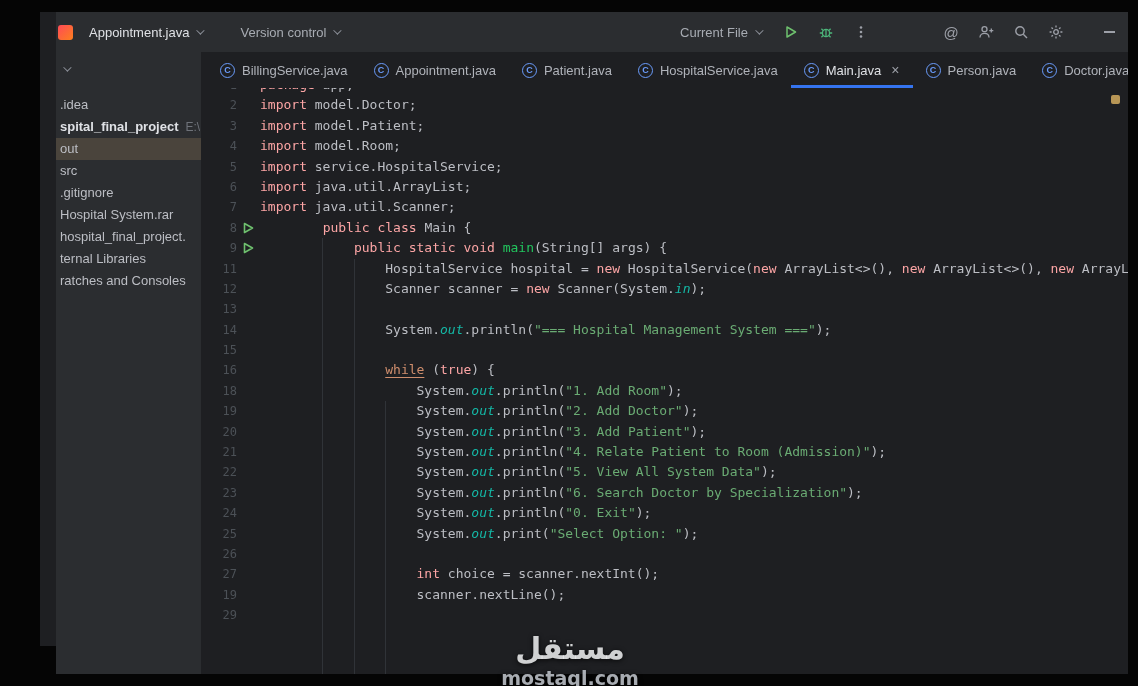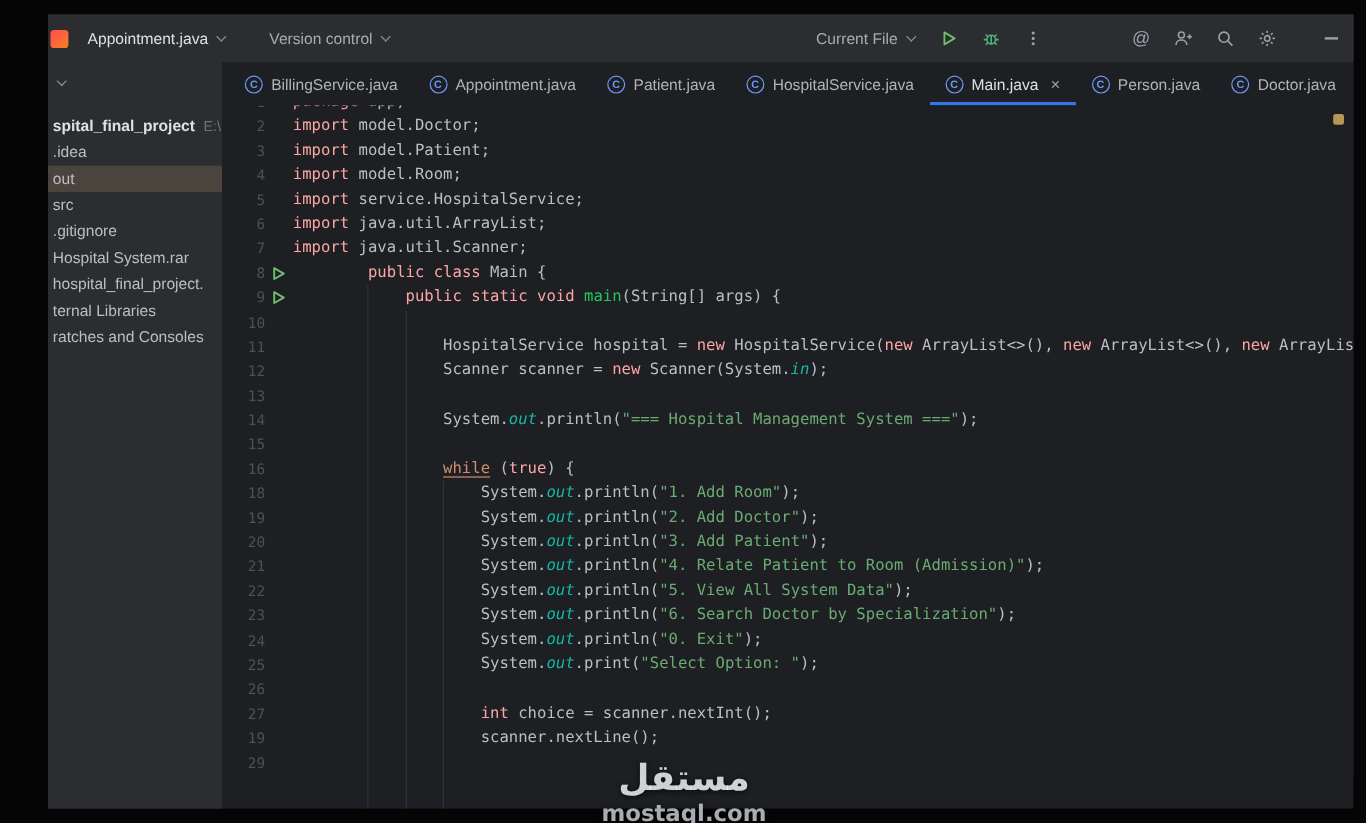--- a/index.html
+++ b/index.html
@@ -1,19 +1,19 @@
 <!DOCTYPE html>
 <html><head>
 <meta charset="utf-8">
 <style>
   * { margin:0; padding:0; box-sizing:border-box; }
   html,body { background:#000; }
   .frame { position:relative; width:1138px; height:686px; background:#050505; overflow:hidden;
            font-family:"Liberation Sans", sans-serif; }
-  .window { position:absolute; left:40px; top:12px; width:1088px; height:634px; background:#1e1f22; }
+  .window { position:absolute; left:40px; top:12px; width:1088px; height:634px; background:#1e1f22;padding-left:16px; }
 
   
   .titlebar { height:40px; background:#2b2d30; display:flex; align-items:center; padding:0 6px 0 2px; }
   .logo { width:15px; height:15px; border-radius:3px; margin-right:8px; flex:none;
           background:linear-gradient(135deg,#fe4a58 0%,#fc801d 100%); }
   .tb-widget { display:flex; align-items:center; gap:7px; height:28px; padding:0 8px; border-radius:4px;
                color:#dfe1e5; font-size:13px; cursor:default; }
   .tb-widget.dim { color:#a8acb3; }
   .chev { display:inline-block; width:6px; height:6px; border-right:1.4px solid #8c9099;
           border-bottom:1.4px solid #8c9099; transform:rotate(45deg) translateY(-2px); }
@@ -156,26 +156,26 @@
         <div class="icon-btn" style="margin-left:18px">
           <span class="dash"></span>
         </div>
       </div>
     </div>
 
     <div class="body">
       <div class="sidebar">
         <span class="chev panel-chev"></span>
         <div class="tree">
+            <div class="trow">
+              <span class="tr-label">.idea</span>
+            </div>
             <div class="trow root">
               <span class="tr-label">spital_final_project</span>
               <span class="tr-suffix">E:\</span>
-            </div>
-            <div class="trow">
-              <span class="tr-label">.idea</span>
             </div>
             <div class="trow sel">
               <span class="tr-label">out</span>
             </div>
             <div class="trow">
               <span class="tr-label">src</span>
             </div>
             <div class="trow">
               <span class="tr-label">.gitignore</span>
             </div>
@@ -278,25 +278,20 @@
               <div class="cl">
                 <span class="ln">9</span>
                 <span class="gi">
                   <svg width="11" height="12" viewBox="0 0 11 12">
                     <path d="M1.5 1.5 L9.5 6 L1.5 10.5 Z" fill="none" stroke="#6ec06e" stroke-width="1.6" stroke-linejoin="round"></path>
                   </svg>
                 </span>
                 <span class="codetxt">            <span class="tok-k">public</span><span class="tok-d"> </span><span class="tok-k">static</span><span class="tok-d"> </span><span class="tok-k">void</span><span class="tok-d"> </span><span class="tok-m">main</span><span class="tok-d">(String[] args) {</span></span>
               </div>
               <div class="cl">
-                <span class="ln">10</span>
-                <span class="gi"></span>
-                <span class="codetxt"></span>
-              </div>
-              <div class="cl">
                 <span class="ln">11</span>
                 <span class="gi"></span>
                 <span class="codetxt">                <span class="tok-d">HospitalService hospital = </span><span class="tok-k">new</span><span class="tok-d"> HospitalService(</span><span class="tok-k">new</span><span class="tok-d"> ArrayList&lt;&gt;(), </span><span class="tok-k">new</span><span class="tok-d"> ArrayList&lt;&gt;(), </span><span class="tok-k">new</span><span class="tok-d"> ArrayList&lt;&gt;());</span></span>
               </div>
               <div class="cl">
                 <span class="ln">12</span>
                 <span class="gi"></span>
                 <span class="codetxt">                <span class="tok-d">Scanner scanner = </span><span class="tok-k">new</span><span class="tok-d"> Scanner(System.</span><span class="tok-f">in</span><span class="tok-d">);</span></span>
               </div>
               <div class="cl">

